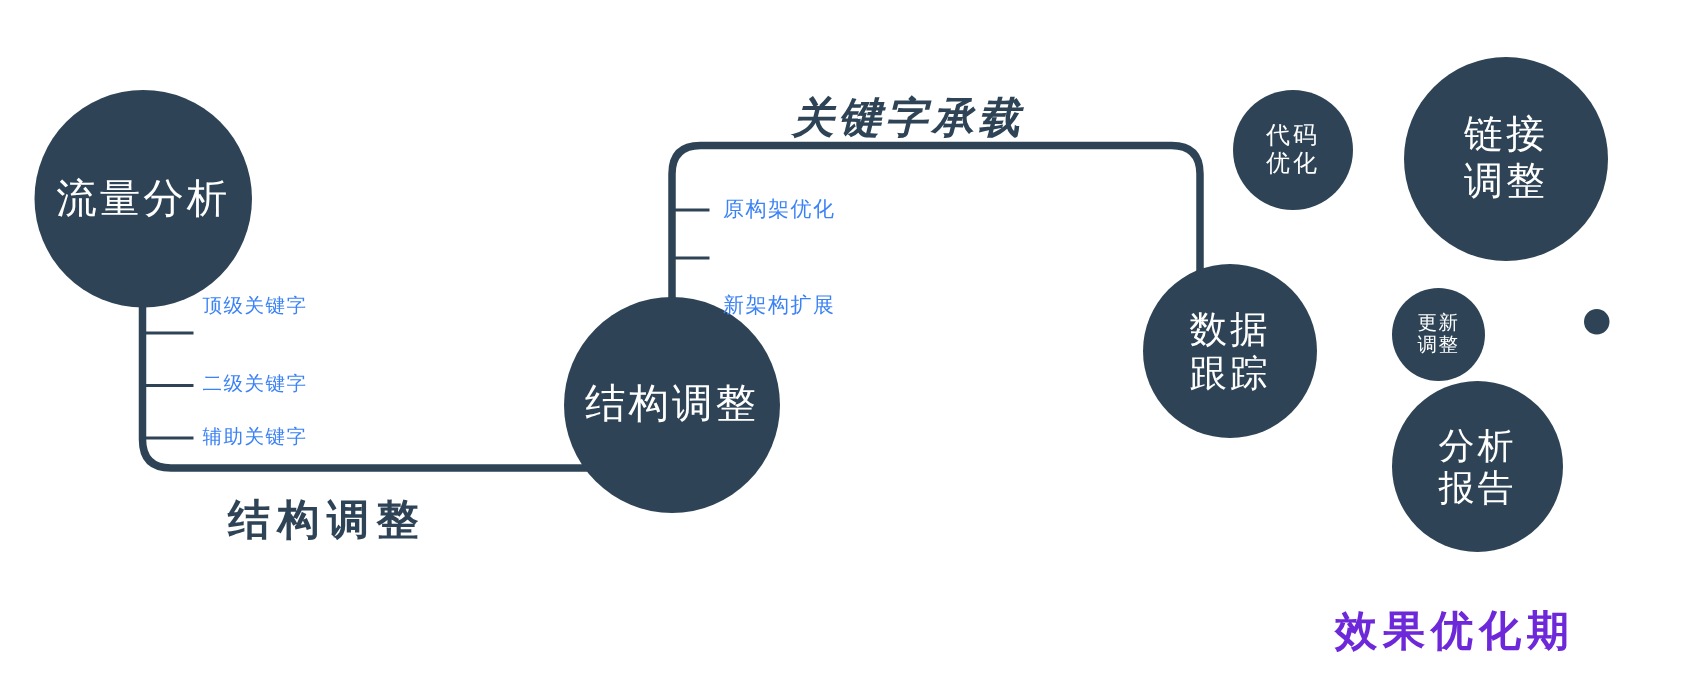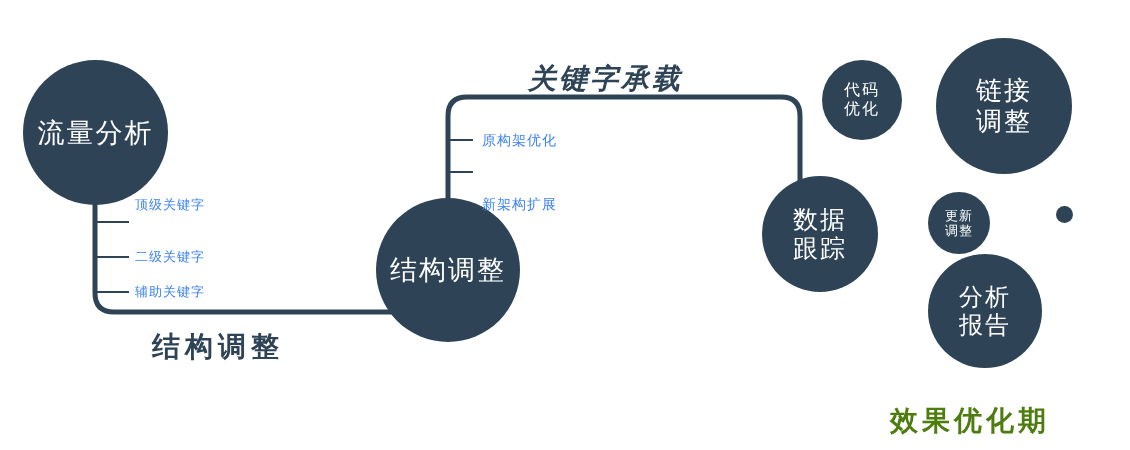--- a/index.html
+++ b/index.html
@@ -19,21 +19,21 @@
     text-align: center; line-height: 1.18; letter-spacing: 2px;
   }
   .edge-label {
     position: absolute; color: #2E4456; font-weight: 600; white-space: nowrap;
   }
   .branch {
     position: absolute; color: #3b82f6; font-size: 13px; white-space: nowrap;
     letter-spacing: 1px; line-height: 16px;
   }
   .footer-label {
-    position: absolute; color: #4d7c0f; font-weight: 600; white-space: nowrap;
+    position: absolute; color: #6d28d9; font-weight: 600; white-space: nowrap;
   }
   .dot { position: absolute; border-radius: 50%; background: #2E4456; }
 </style>
 </head>
 <body>
 
 <div class="canvas">
 
   <svg class="connectors" width="1130" height="450" viewBox="0 0 1130 450">
     <path d="M 95 150 V 293 Q 95 312 114 312 H 420"></path>

